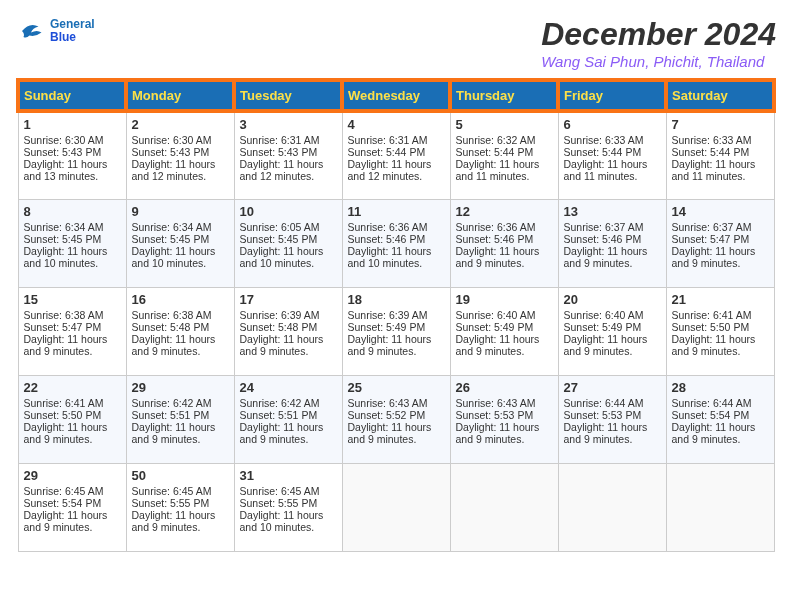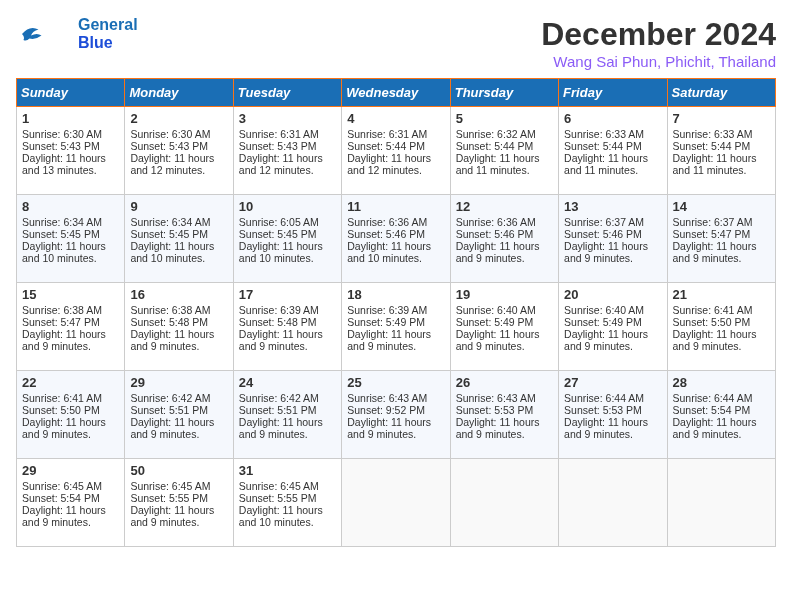--- a/index.html
+++ b/index.html
@@ -15,58 +15,57 @@
       justify-content: space-between;
       align-items: flex-start;
       margin-bottom: 8px;
     }
     .logo {
       display: flex;
       align-items: center;
       gap: 4px;
     }
     .logo-text {
-      font-size: 16px;
+      font-size: 12px;
       font-weight: bold;
       color: #333;
       line-height: 1.1;
-      margin-left: 28px;
     }
     .logo-text span {
       color: #1a6eb5;
     }
     .logo-bird {
       width: 30px;
       height: 30px;
     }
     .title-block {
-      text-align: right;
+      text-align: left;
+      font-style: italic;
     }
     .month-title {
       font-size: 32px;
       font-weight: bold;
       color: #333;
     }
     .location {
       font-size: 15px;
       color: #8b5cf6;
     }
     table {
       width: 100%;
       border-collapse: collapse;
     }
     th {
       background-color: #1a6eb5;
-      color: #ffffff;
+      color: #fde047;
       font-size: 13px;
       font-weight: bold;
       padding: 6px 4px;
       text-align: left;
-      border: 1px solid #f97316;
-      font-style: italic;
+      border: 4px solid #f97316;
     }
     td {
       vertical-align: top;
       border: 1px solid #ccc;
       padding: 4px 5px;
       font-size: 10.5px;
       color: #333;
       background: #fff;
       width: 14.28%;
       height: 88px;
@@ -141,21 +140,21 @@
         <td><span class="day-num">17</span><span>Sunrise: 6:39 AM</span><br><span>Sunset: 5:48 PM</span><br><span>Daylight: 11 hours and 9 minutes.</span></td>
         <td><span class="day-num">18</span><span>Sunrise: 6:39 AM</span><br><span>Sunset: 5:49 PM</span><br><span>Daylight: 11 hours and 9 minutes.</span></td>
         <td><span class="day-num">19</span><span>Sunrise: 6:40 AM</span><br><span>Sunset: 5:49 PM</span><br><span>Daylight: 11 hours and 9 minutes.</span></td>
         <td><span class="day-num">20</span><span>Sunrise: 6:40 AM</span><br><span>Sunset: 5:49 PM</span><br><span>Daylight: 11 hours and 9 minutes.</span></td>
         <td><span class="day-num">21</span><span>Sunrise: 6:41 AM</span><br><span>Sunset: 5:50 PM</span><br><span>Daylight: 11 hours and 9 minutes.</span></td>
       </tr>
       <tr>
         <td><span class="day-num">22</span><span>Sunrise: 6:41 AM</span><br><span>Sunset: 5:50 PM</span><br><span>Daylight: 11 hours and 9 minutes.</span></td>
         <td><span class="day-num">29</span><span>Sunrise: 6:42 AM</span><br><span>Sunset: 5:51 PM</span><br><span>Daylight: 11 hours and 9 minutes.</span></td>
         <td><span class="day-num">24</span><span>Sunrise: 6:42 AM</span><br><span>Sunset: 5:51 PM</span><br><span>Daylight: 11 hours and 9 minutes.</span></td>
-        <td><span class="day-num">25</span><span>Sunrise: 6:43 AM</span><br><span>Sunset: 9:52 PM</span><br><span>Daylight: 11 hours and 9 minutes.</span></td>
+        <td><span class="day-num">25</span><span>Sunrise: 6:43 AM</span><br><span>Sunset: 5:52 PM</span><br><span>Daylight: 11 hours and 9 minutes.</span></td>
         <td><span class="day-num">26</span><span>Sunrise: 6:43 AM</span><br><span>Sunset: 5:53 PM</span><br><span>Daylight: 11 hours and 9 minutes.</span></td>
         <td><span class="day-num">27</span><span>Sunrise: 6:44 AM</span><br><span>Sunset: 5:53 PM</span><br><span>Daylight: 11 hours and 9 minutes.</span></td>
         <td><span class="day-num">28</span><span>Sunrise: 6:44 AM</span><br><span>Sunset: 5:54 PM</span><br><span>Daylight: 11 hours and 9 minutes.</span></td>
       </tr>
       <tr>
         <td><span class="day-num">29</span><span>Sunrise: 6:45 AM</span><br><span>Sunset: 5:54 PM</span><br><span>Daylight: 11 hours and 9 minutes.</span></td>
         <td><span class="day-num">50</span><span>Sunrise: 6:45 AM</span><br><span>Sunset: 5:55 PM</span><br><span>Daylight: 11 hours and 9 minutes.</span></td>
         <td><span class="day-num">31</span><span>Sunrise: 6:45 AM</span><br><span>Sunset: 5:55 PM</span><br><span>Daylight: 11 hours and 10 minutes.</span></td>
         <td class="empty-cell"></td>
         <td class="empty-cell"></td>

